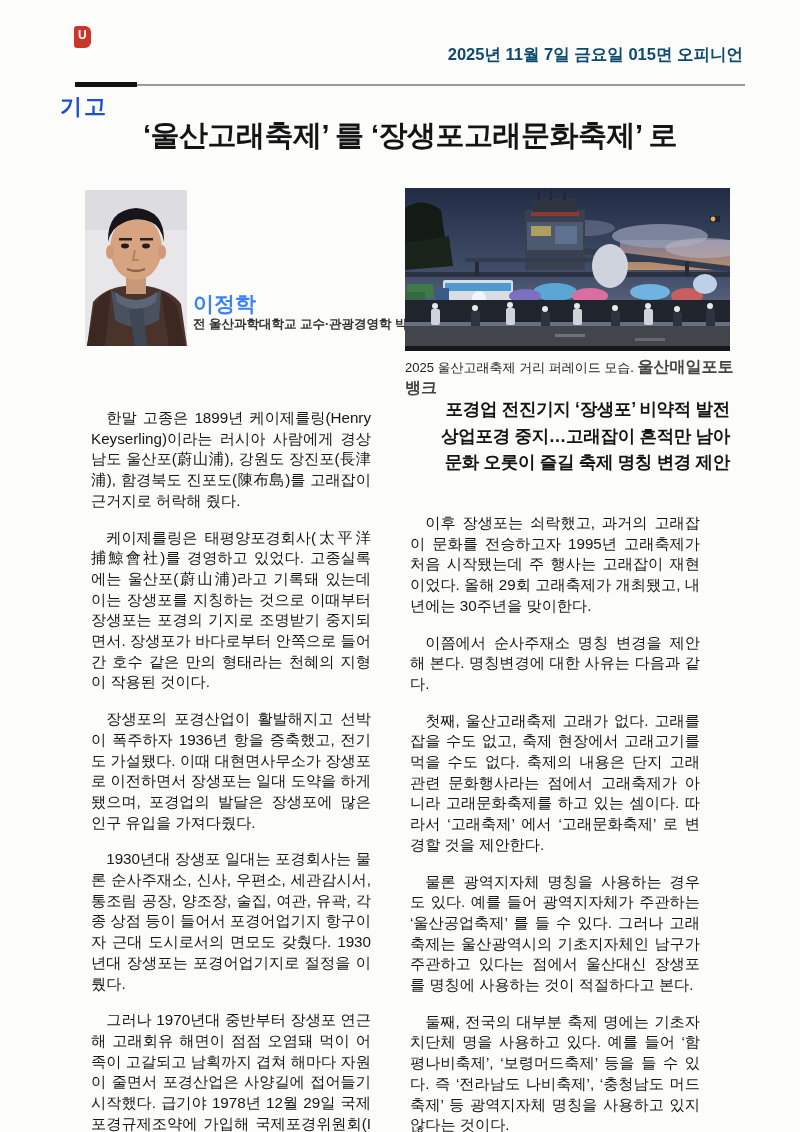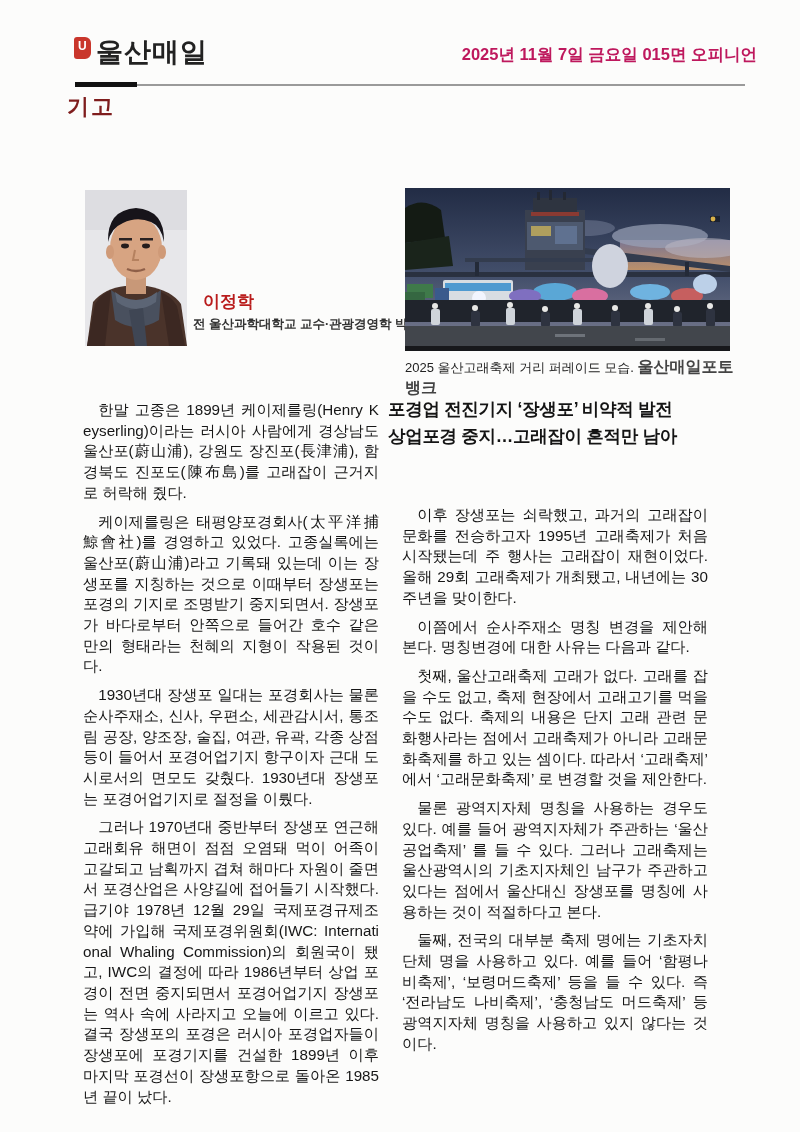--- a/index.html
+++ b/index.html
@@ -4,67 +4,67 @@
 <style>
   html,body{margin:0;padding:0;}
   body{font-family:"Liberation Sans","DejaVu Sans",sans-serif;background:#e9e9e9;}
   .page{position:relative;width:800px;height:1132px;margin:0 auto;background:#fcfcfb;color:#1c1c1c;overflow:hidden;}
 
   
   .masthead{position:absolute;left:74px;top:34px;display:flex;align-items:center;gap:5px;}
   .logo-mark{width:17px;height:22px;background:#c9362b;border-radius:3px 6px 6px 3px;position:relative;margin-top:-8px;}
   .logo-mark span{position:absolute;left:4px;top:3px;color:#fff;font-size:12px;font-weight:bold;line-height:12px;}
   .logo-text{font-size:27px;font-weight:800;letter-spacing:1px;color:#222;}
-  .dateline{position:absolute;right:43px;top:44px;font-size:16.5px;font-weight:700;color:#be185d;}
+  .dateline{position:absolute;right:57px;top:44px;font-size:16.5px;font-weight:700;color:#0c4a6e;}
   .rule-wrap{position:absolute;left:75px;top:82px;width:670px;height:6px;}
   .rule-thin{position:absolute;left:0;top:2px;width:100%;height:2px;background:#9a9a9a;}
   .rule-thick{position:absolute;left:0;top:0;width:62px;height:5px;background:#111;}
-  .section-label{position:absolute;left:67px;top:92px;font-size:22px;font-weight:600;color:#7f1d1d;letter-spacing:2px;}
+  .section-label{position:absolute;left:60px;top:92px;font-size:22px;font-weight:600;color:#1d4ed8;letter-spacing:2px;}
 
   
   .headline{position:absolute;left:75px;top:116px;width:670px;text-align:center;font-size:29px;font-weight:800;color:#141414;letter-spacing:-0.5px;}
 
   
   .portrait{position:absolute;left:85px;top:190px;width:102px;height:156px;background:#e9e9eb;overflow:hidden;}
-  .author-name{position:absolute;left:193px;top:290px;font-size:17px;font-weight:800;color:#b91c1c;margin-left:10px;}
+  .author-name{position:absolute;left:193px;top:290px;font-size:21px;font-weight:800;color:#3b82f6;}
   .author-title{position:absolute;left:193px;top:316px;font-size:12.5px;font-weight:600;color:#333;}
 
   
   .photo{position:absolute;left:405px;top:188px;width:325px;height:163px;overflow:hidden;background:#2b3550;}
   .caption-line{position:absolute;left:405px;top:357px;width:330px;font-size:13px;color:#222;}
   .caption-line .credit{font-size:16px;font-weight:700;color:#444;}
 
   
-  .pull-quote{position:absolute;left:388px;top:396px;width:330px;text-align:left;font-size:17.5px;font-weight:800;line-height:26.5px;color:#141414;letter-spacing:-0.3px;}
+  .pull-quote{position:absolute;left:400px;top:396px;width:330px;text-align:right;font-size:17.5px;font-weight:800;line-height:26.5px;color:#141414;letter-spacing:-0.3px;}
 
   
   .col{position:absolute;font-size:15.2px;line-height:20.7px;text-align:justify;color:#161616;word-break:break-all;}
-  .col p{margin:8px;text-indent:1em;}
+  .col p{margin:16px;text-indent:1em;}
   .col-left{left:75px;top:392px;width:312px;}
   .col-right{left:394px;top:497px;width:322px;}
 </style>
 </head>
 <body>
 
 <div class="page">
 
   <div class="masthead">
     <div class="logo-mark">
         <span>U</span>
       </div>
-    <div class="logo-text">울산매일</div>
   </div>
   <div class="dateline">2025년 11월 7일 금요일 015면 오피니언</div>
 
   <div class="rule-wrap">
     <div class="rule-thin"></div>
     <div class="rule-thick"></div>
   </div>
   <div class="section-label">기고</div>
 
+  <h1 class="headline" style="margin:0;">‘울산고래축제’ 를 ‘장생포고래문화축제’ 로</h1>
 
   <div class="portrait">
     <svg width="102" height="156" viewBox="0 0 102 156">
       <rect width="102" height="156" fill="#e7e7ea"></rect>
       <rect x="0" y="0" width="102" height="40" fill="#dddde1"></rect>
 
       <path d="M2 156 L8 112 Q20 98 40 96 L62 96 Q86 100 96 114 L102 156 Z" fill="#4a332a"></path>
       <path d="M2 156 L10 114 Q16 104 26 100 L20 156 Z" fill="#3c2822"></path>
       <path d="M100 156 L92 116 Q86 106 76 102 L84 156 Z" fill="#3c2822"></path>
 
@@ -188,25 +188,27 @@
     </svg>
   </div>
   <div class="caption-line">
     <span>2025 울산고래축제 거리 퍼레이드 모습.</span>
     <span class="credit">울산매일포토뱅크</span>
   </div>
 
   <div class="pull-quote">
     <div>포경업 전진기지 ‘장생포’ 비약적 발전</div>
     <div>상업포경 중지…고래잡이 흔적만 남아</div>
+    <div>문화 오롯이 즐길 축제 명칭 변경 제안</div>
   </div>
 
   <div class="col col-left">
     <p>한말 고종은 1899년 케이제를링(Henry Keyserling)이라는 러시아 사람에게 경상남도 울산포(蔚山浦), 강원도 장진포(長津浦), 함경북도 진포도(陳布島)를 고래잡이 근거지로 허락해 줬다.</p>
     <p>케이제를링은 태평양포경회사(太平洋捕鯨會社)를 경영하고 있었다. 고종실록에는 울산포(蔚山浦)라고 기록돼 있는데 이는 장생포를 지칭하는 것으로 이때부터 장생포는 포경의 기지로 조명받기 중지되면서. 장생포가 바다로부터 안쪽으로 들어간 호수 같은 만의 형태라는 천혜의 지형이 작용된 것이다.</p>
+    <p>장생포의 포경산업이 활발해지고 선박이 폭주하자 1936년 항을 증축했고, 전기도 가설됐다. 이때 대현면사무소가 장생포로 이전하면서 장생포는 일대 도약을 하게 됐으며, 포경업의 발달은 장생포에 많은 인구 유입을 가져다줬다.</p>
     <p>1930년대 장생포 일대는 포경회사는 물론 순사주재소, 신사, 우편소, 세관감시서, 통조림 공장, 양조장, 술집, 여관, 유곽, 각종 상점 등이 들어서 포경어업기지 항구이자 근대 도시로서의 면모도 갖췄다. 1930년대 장생포는 포경어업기지로 절정을 이뤘다.</p>
     <p>그러나 1970년대 중반부터 장생포 연근해 고래회유 해면이 점점 오염돼 먹이 어족이 고갈되고 남획까지 겹쳐 해마다 자원이 줄면서 포경산업은 사양길에 접어들기 시작했다. 급기야 1978년 12월 29일 국제포경규제조약에 가입해 국제포경위원회(IWC: International Whaling Commission)의 회원국이 됐고, IWC의 결정에 따라 1986년부터 상업 포경이 전면 중지되면서 포경어업기지 장생포는 역사 속에 사라지고 오늘에 이르고 있다. 결국 장생포의 포경은 러시아 포경업자들이 장생포에 포경기지를 건설한 1899년 이후 마지막 포경선이 장생포항으로 돌아온 1985년 끝이 났다.</p>
   </div>
 
   <div class="col col-right">
     <p>이후 장생포는 쇠락했고, 과거의 고래잡이 문화를 전승하고자 1995년 고래축제가 처음 시작됐는데 주 행사는 고래잡이 재현이었다. 올해 29회 고래축제가 개최됐고, 내년에는 30주년을 맞이한다.</p>
     <p>이쯤에서 순사주재소 명칭 변경을 제안해 본다. 명칭변경에 대한 사유는 다음과 같다.</p>
     <p>첫째, 울산고래축제 고래가 없다. 고래를 잡을 수도 없고, 축제 현장에서 고래고기를 먹을 수도 없다. 축제의 내용은 단지 고래 관련 문화행사라는 점에서 고래축제가 아니라 고래문화축제를 하고 있는 셈이다. 따라서 ‘고래축제’ 에서 ‘고래문화축제’ 로 변경할 것을 제안한다.</p>
     <p>물론 광역지자체 명칭을 사용하는 경우도 있다. 예를 들어 광역지자체가 주관하는 ‘울산공업축제’ 를 들 수 있다. 그러나 고래축제는 울산광역시의 기초지자체인 남구가 주관하고 있다는 점에서 울산대신 장생포를 명칭에 사용하는 것이 적절하다고 본다.</p>
     <p>둘째, 전국의 대부분 축제 명에는 기초자치단체 명을 사용하고 있다. 예를 들어 ‘함평나비축제’, ‘보령머드축제’ 등을 들 수 있다. 즉 ‘전라남도 나비축제’, ‘충청남도 머드축제’ 등 광역지자체 명칭을 사용하고 있지 않다는 것이다.</p>

